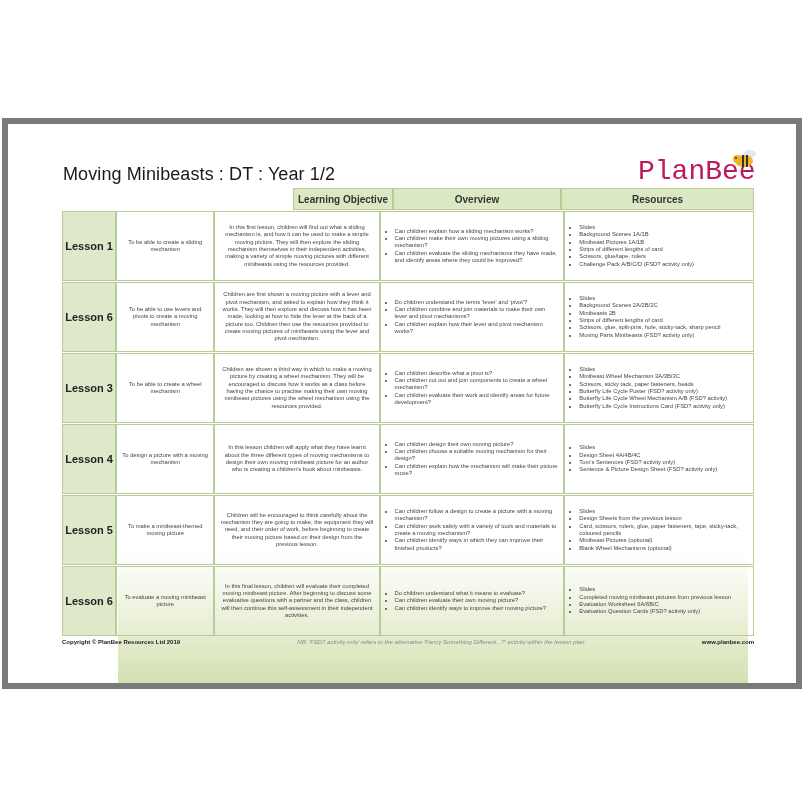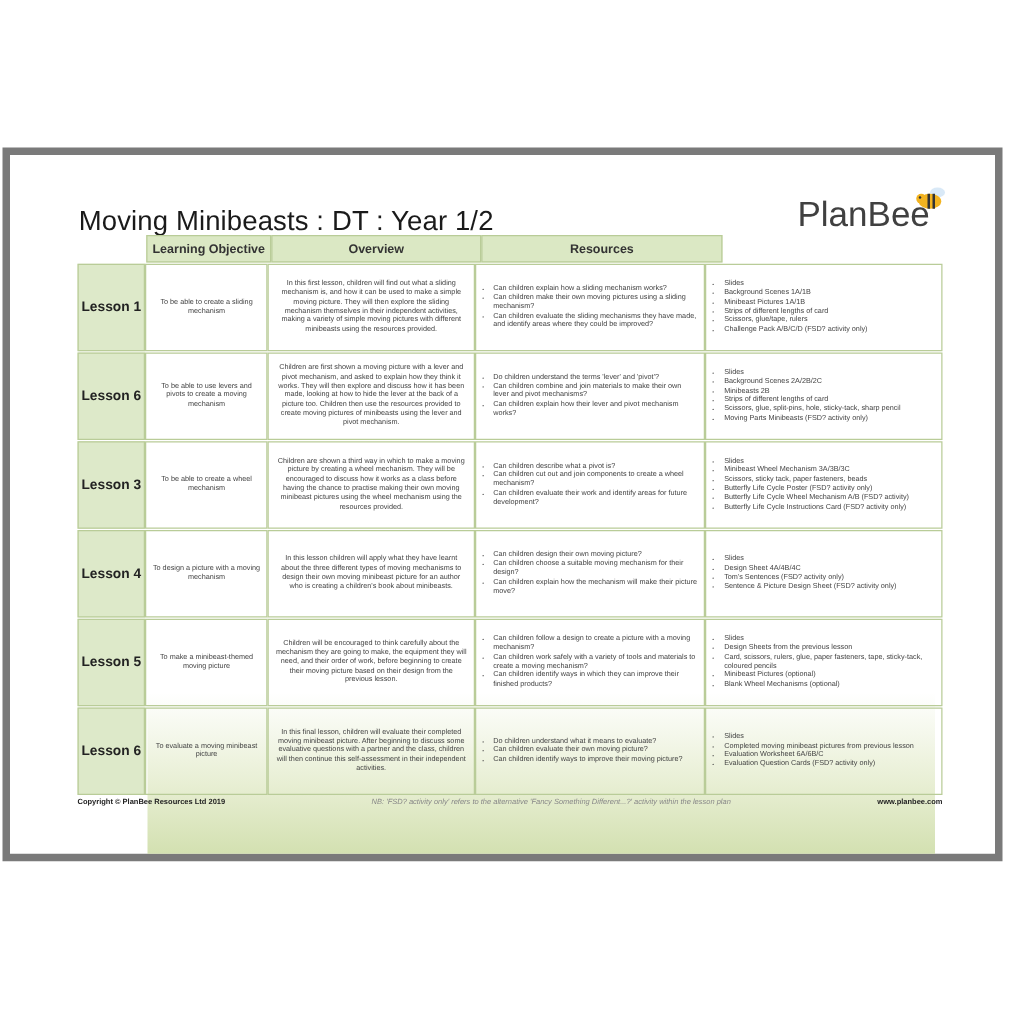--- a/index.html
+++ b/index.html
@@ -1,23 +1,23 @@
 <!DOCTYPE html>
 <html><head>
 <meta charset="utf-8">
 <style>
   html, body { margin:0; padding:0; }
   body { width:810px; height:810px; background:#ffffff; position:relative; font-family:"Liberation Sans", sans-serif; overflow:hidden; }
   .frame { position:absolute; left:2px; top:118px; width:800px; height:571px; background:#7a7a7a; }
   .page { position:absolute; left:6px; top:6px; right:6px; bottom:6px; background:#ffffff; overflow:hidden; }
-  .title { position:absolute; left:55px; top:40px; font-size:22px; color:#1a1a1a; letter-spacing:0.1px; }
-  .logo { position:absolute; left:630px; top:32px; font-size:28px; color:#404040; font-family:Liberation Sans, sans-serif; }
+  .title { position:absolute; left:55px; top:40px; font-size:18px; color:#1a1a1a; letter-spacing:0.1px; }
+  .logo { position:absolute; left:630px; top:32px; font-size:28px; color:#be185d; font-family:Liberation Mono, monospace; }
   .bee { position:absolute; left:722px; top:24px; width:30px; height:22px; }
   .table { position:absolute; left:54px; top:64px; width:692px; }
-  .hdr { display:flex; margin-left:55px; }
+  .hdr { display:flex; margin-left:55px;justify-content:flex-end; }
   .hdr div { background:#dbe8c4; border:1px solid #b9cc98; font-size:10px; font-weight:bold; color:#333; height:22px; line-height:22px; text-align:center; box-sizing:border-box; }
   .row { display:flex; height:70px; margin-top:1px; }
   .c-lesson { width:55px; background:#dde9c9; border:1px solid #b9cc98; box-sizing:border-box; display:flex; align-items:center; justify-content:center; font-weight:bold; font-size:11px; color:#222; }
   .c-obj { width:100px; }
   .c-ov { width:168px; }
   .c-aq { width:188px; }
   .c-res { width:193px; }
   .cell { border:1px solid #b9cc98; box-sizing:border-box; display:flex; align-items:center; font-size:5.8px; line-height:7.3px; color:#444; padding:2px 5px; }
   .cell.center { justify-content:center; text-align:center; }
   .cell ul { margin:0; padding-left:9px; }

